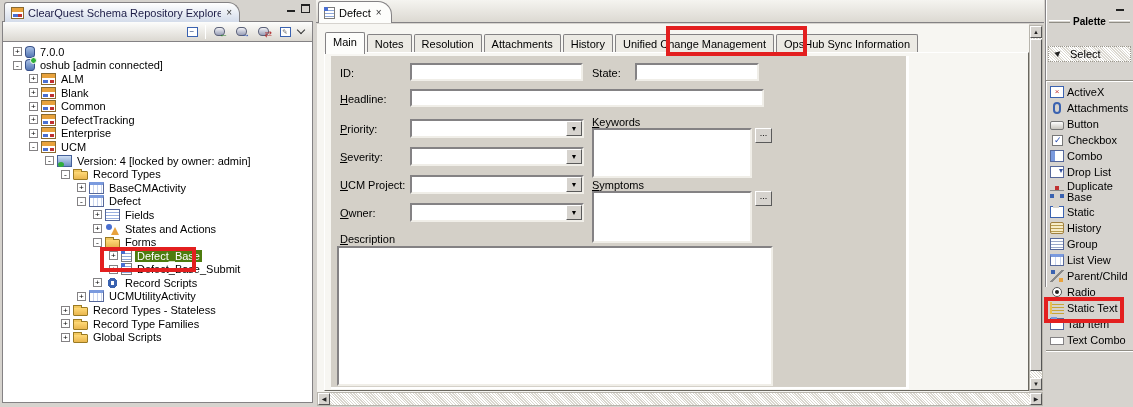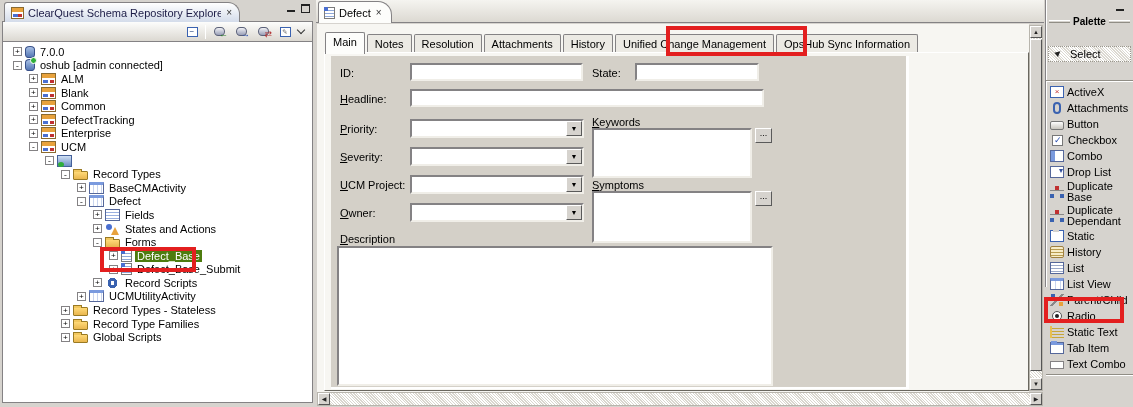--- a/index.html
+++ b/index.html
@@ -195,20 +195,21 @@
         <span class="tl">Enterprise</span>
       </div>
     <div class="r" style="padding-left:26px">
         <span class="x">-</span>
         <span class="ti schema"></span>
         <span class="tl">UCM</span>
       </div>
     <div class="r" style="padding-left:42px">
         <span class="x">-</span>
         <span class="ti ver"></span>
+        <span class="tl">Version: 4 [locked by owner: admin]</span>
       </div>
     <div class="r" style="padding-left:58px">
         <span class="x">-</span>
         <span class="ti folder"></span>
         <span class="tl">Record Types</span>
       </div>
     <div class="r" style="padding-left:74px">
         <span class="x">+</span>
         <span class="ti table"></span>
         <span class="tl">BaseCMActivity</span>
@@ -384,34 +385,30 @@
     </div>
   <div class="pitem">
       <span class="pi droplist"></span>
       <span class="plabel">Drop List</span>
     </div>
   <div class="pitem">
       <span class="pi dup"></span>
       <span class="plabel">Duplicate Base</span>
     </div>
   <div class="pitem">
-      <span class="pi dup"></span>
-      <span class="plabel">Duplicate Dependant</span>
-    </div>
-  <div class="pitem">
       <span class="pi group"></span>
       <span class="plabel">Static</span>
     </div>
   <div class="pitem">
       <span class="pi history"></span>
       <span class="plabel">History</span>
     </div>
   <div class="pitem">
       <span class="pi list"></span>
-      <span class="plabel">List</span>
+      <span class="plabel">Group</span>
     </div>
   <div class="pitem">
       <span class="pi listview"></span>
       <span class="plabel">List View</span>
     </div>
   <div class="pitem">
       <span class="pi parentchild"></span>
       <span class="plabel">Parent/Child</span>
     </div>
   <div class="pitem">

